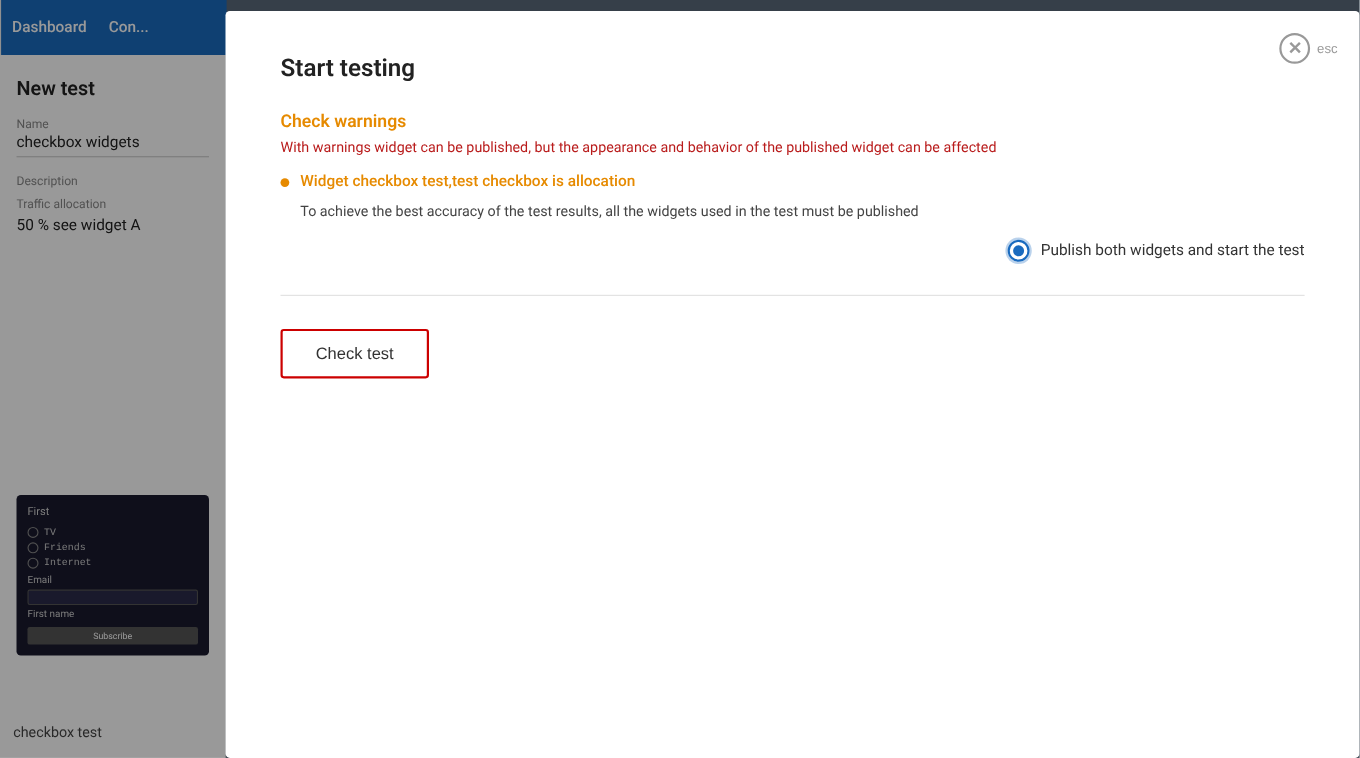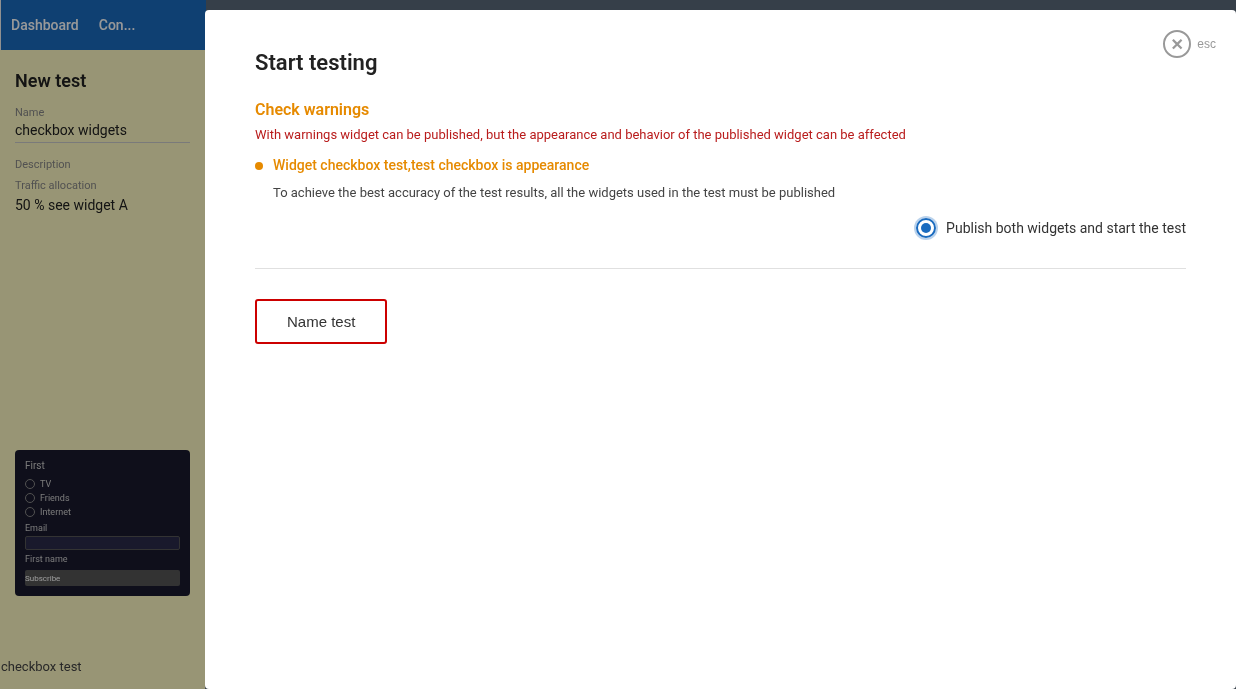--- a/index.html
+++ b/index.html
@@ -38,21 +38,21 @@
       font-size: 14px;
       font-weight: 500;
     }
 
     
     .sidebar-content {
       position: absolute;
       top: 50px; left: 0;
       width: 205px;
       height: 639px;
-      background: #fef9c3;
+      background: #ffffff;
       padding: 20px 15px;
     }
     .sidebar-title {
       font-size: 18px;
       font-weight: 600;
       color: #222;
       margin-bottom: 15px;
     }
     .sidebar-label {
       font-size: 11px;
@@ -94,20 +94,21 @@
     .widget-preview-title {
       color: #ccc;
       font-size: 10px;
       margin-bottom: 8px;
     }
     .widget-radio-item {
       display: flex;
       align-items: center;
       gap: 5px;
       margin-bottom: 4px;
+      font-family: Liberation Mono, monospace;
     }
     .widget-radio-circle {
       width: 10px;
       height: 10px;
       border-radius: 50%;
       border: 1px solid #888;
       background: transparent;
     }
     .widget-radio-label {
       color: #ccc;
@@ -132,28 +133,29 @@
       margin-bottom: 3px;
     }
     .widget-subscribe-btn {
       width: 100%;
       height: 16px;
       background: #555;
       border-radius: 2px;
       margin-top: 6px;
       display: flex;
       align-items: center;
+      justify-content: center;
     }
     .widget-subscribe-text {
       color: #fff;
       font-size: 8px;
     }
     .sidebar-bottom-label {
       position: absolute;
-      bottom: 15px; left: 1px;
+      bottom: 15px; left: 12px;
       font-size: 13px;
       color: #444;
     }
 
     
     .modal-overlay {
       position: absolute;
       top: 0; left: 0;
       width: 1236px;
       height: 689px;
@@ -376,34 +378,34 @@
   
   <div class="modal-title">Start testing</div>
 
   
   <div class="warnings-section">
     <div class="warnings-heading">Check warnings</div>
     <div class="warnings-subtitle">With warnings widget can be published, but the appearance and behavior of the published widget can be affected</div>
 
     <div class="warning-item">
       <div class="warning-dot"></div>
-      <span class="warning-text">Widget checkbox test,test checkbox is appearance</span>
+      <span class="warning-text">Widget checkbox test,test checkbox is allocation</span>
     </div>
 
     <div class="warning-description">To achieve the best accuracy of the test results, all the widgets used in the test must be published</div>
 
     <div class="radio-options">
       <div class="radio-option">
         <div class="radio-outer selected">
           <div class="radio-inner"></div>
         </div>
         <span class="radio-label">Publish both widgets and start the test</span>
       </div>
     </div>
   </div>
 
   
   <div class="divider"></div>
 
   
-  <button class="start-test-btn">Name test</button>
+  <button class="start-test-btn">Check test</button>
 
 </div>
 
 </body></html>

